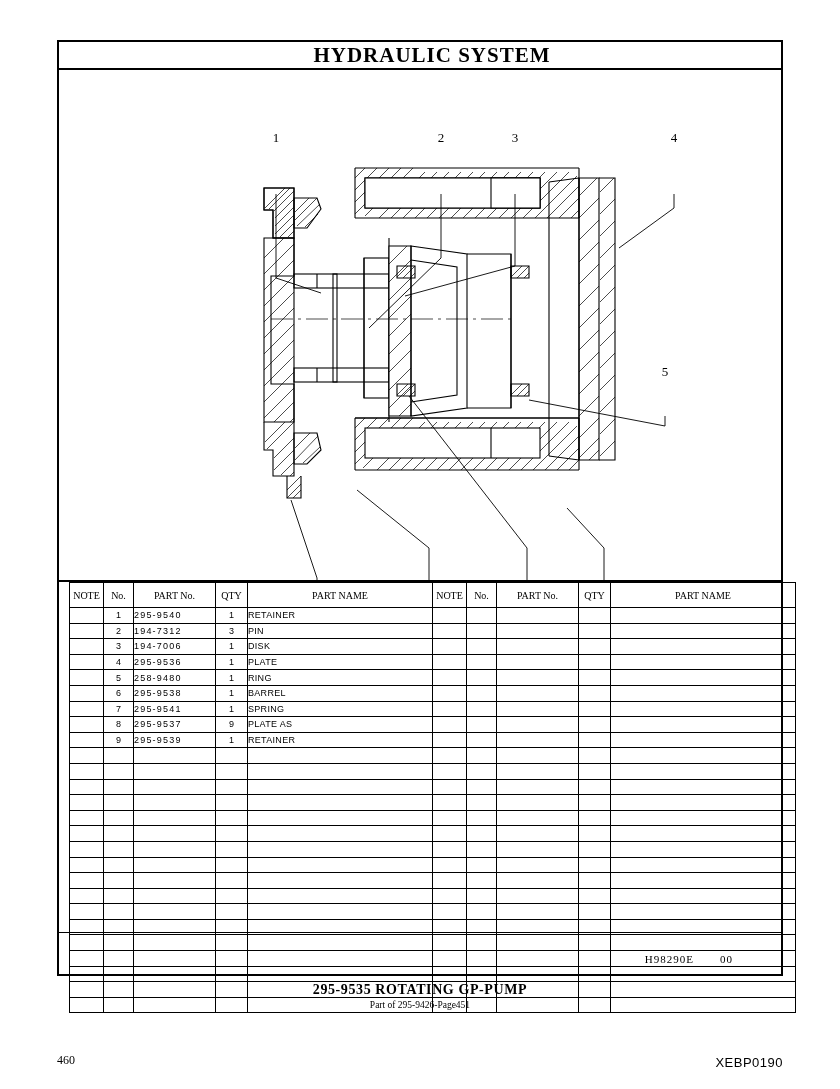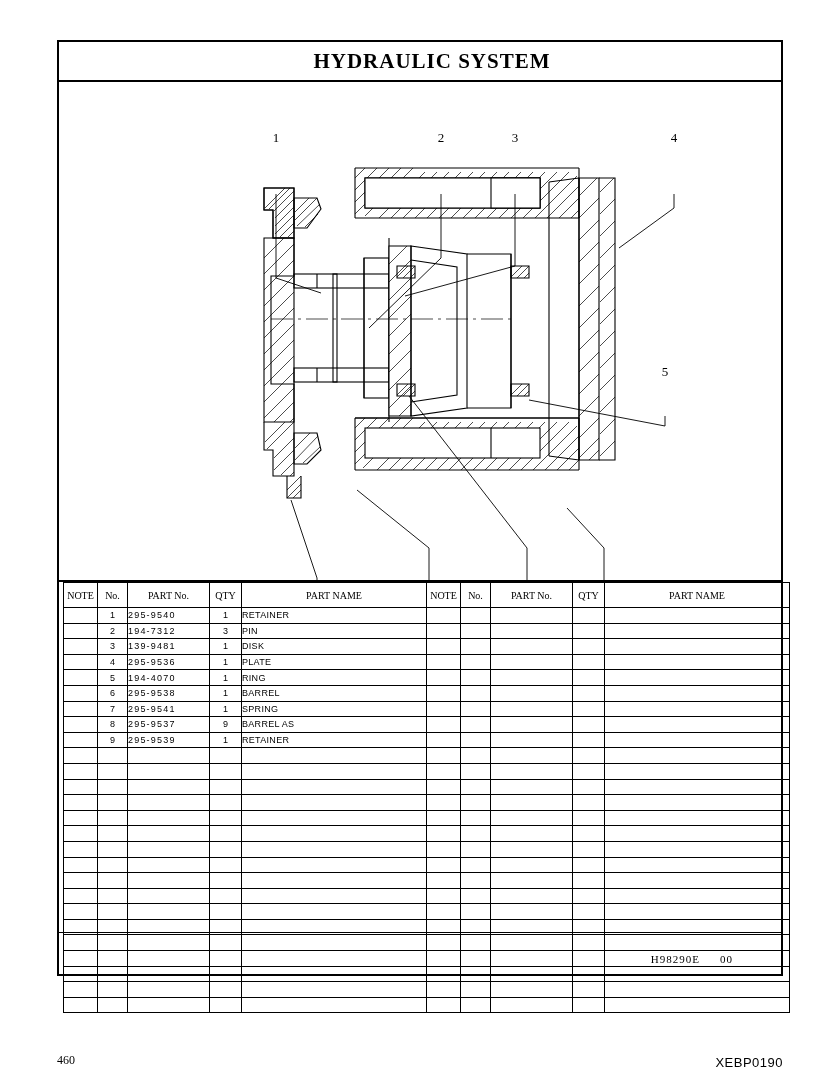--- a/index.html
+++ b/index.html
@@ -28,21 +28,21 @@
     width: 726px;
     height: 936px;
     border: 2px solid #000;
     box-sizing: border-box;
   }
   
   .title-bar {
     position: absolute;
     left: 0; top: 0;
     width: 100%;
-    height: 40px;
+    height: 28px;
     border-bottom: 2px solid #000;
     box-sizing: border-box;
     display: flex;
     align-items: center;
     justify-content: center;
     padding-left: 24px;
   }
   .title-bar .title-text {
     font-size: 21px;
     font-weight: bold;
@@ -58,21 +58,21 @@
     height: 504px;
     box-sizing: border-box;
     border-bottom: 2px solid #000;
   }
   .drawing-area svg {
     display: block;
   }
   
   .parts-table {
     position: absolute;
-    left: 4px;
+    left: 10px;
     top: 540px;
     width: 100%;
     height: 396px;
     box-sizing: border-box;
   }
   table.pt {
     border-collapse: collapse;
     width: 100%;
     table-layout: fixed;
   }
@@ -129,21 +129,21 @@
   }
   .footer-code {
     position: absolute;
     right: 48px;
     bottom: 9px;
     font-size: 11px;
     font-family: "Liberation Serif", serif;
     letter-spacing: 1px;
   }
   .footer-code .suffix {
-    margin-left: 20px;
+    margin-left: 26px;
   }
   
   .caption {
     position: absolute;
     left: 57px;
     top: 982px;
     width: 726px;
     text-align: center;
   }
   .caption .main {
@@ -502,21 +502,21 @@
             <td class="name-cell">PIN</td>
             <td class="note-cell"></td>
             <td class="no-cell"></td>
             <td class="partno-cell"></td>
             <td class="qty-cell"></td>
             <td class="name-cell"></td>
           </tr>
           <tr>
             <td class="note-cell"></td>
             <td class="no-cell">3</td>
-            <td class="partno-cell">139-9481</td>
+            <td class="partno-cell">194-7006</td>
             <td class="qty-cell">1</td>
             <td class="name-cell">DISK</td>
             <td class="note-cell"></td>
             <td class="no-cell"></td>
             <td class="partno-cell"></td>
             <td class="qty-cell"></td>
             <td class="name-cell"></td>
           </tr>
           <tr>
             <td class="note-cell"></td>
@@ -526,21 +526,21 @@
             <td class="name-cell">PLATE</td>
             <td class="note-cell"></td>
             <td class="no-cell"></td>
             <td class="partno-cell"></td>
             <td class="qty-cell"></td>
             <td class="name-cell"></td>
           </tr>
           <tr>
             <td class="note-cell"></td>
             <td class="no-cell">5</td>
-            <td class="partno-cell">194-4070</td>
+            <td class="partno-cell">258-9480</td>
             <td class="qty-cell">1</td>
             <td class="name-cell">RING</td>
             <td class="note-cell"></td>
             <td class="no-cell"></td>
             <td class="partno-cell"></td>
             <td class="qty-cell"></td>
             <td class="name-cell"></td>
           </tr>
           <tr>
             <td class="note-cell"></td>
@@ -564,21 +564,21 @@
             <td class="no-cell"></td>
             <td class="partno-cell"></td>
             <td class="qty-cell"></td>
             <td class="name-cell"></td>
           </tr>
           <tr>
             <td class="note-cell"></td>
             <td class="no-cell">8</td>
             <td class="partno-cell">295-9537</td>
             <td class="qty-cell">9</td>
-            <td class="name-cell">BARREL  AS</td>
+            <td class="name-cell">PLATE  AS</td>
             <td class="note-cell"></td>
             <td class="no-cell"></td>
             <td class="partno-cell"></td>
             <td class="qty-cell"></td>
             <td class="name-cell"></td>
           </tr>
           <tr>
             <td class="note-cell"></td>
             <td class="no-cell">9</td>
             <td class="partno-cell">295-9539</td>
@@ -799,17 +799,21 @@
     </div>
 
     <div class="footer-strip">
       <div class="footer-code">
         <span>H98290E</span><span class="suffix">00</span>
       </div>
     </div>
 
   </div>
 
+  <div class="caption">
+    <div class="main">295-9535   ROTATING  GP-PUMP</div>
+    <div class="sub">Part of 295-9426-Page451</div>
+  </div>
 
   <div class="page-number">460</div>
   <div class="doc-code">XEBP0190</div>
 
 </div>
 
 </body></html>

